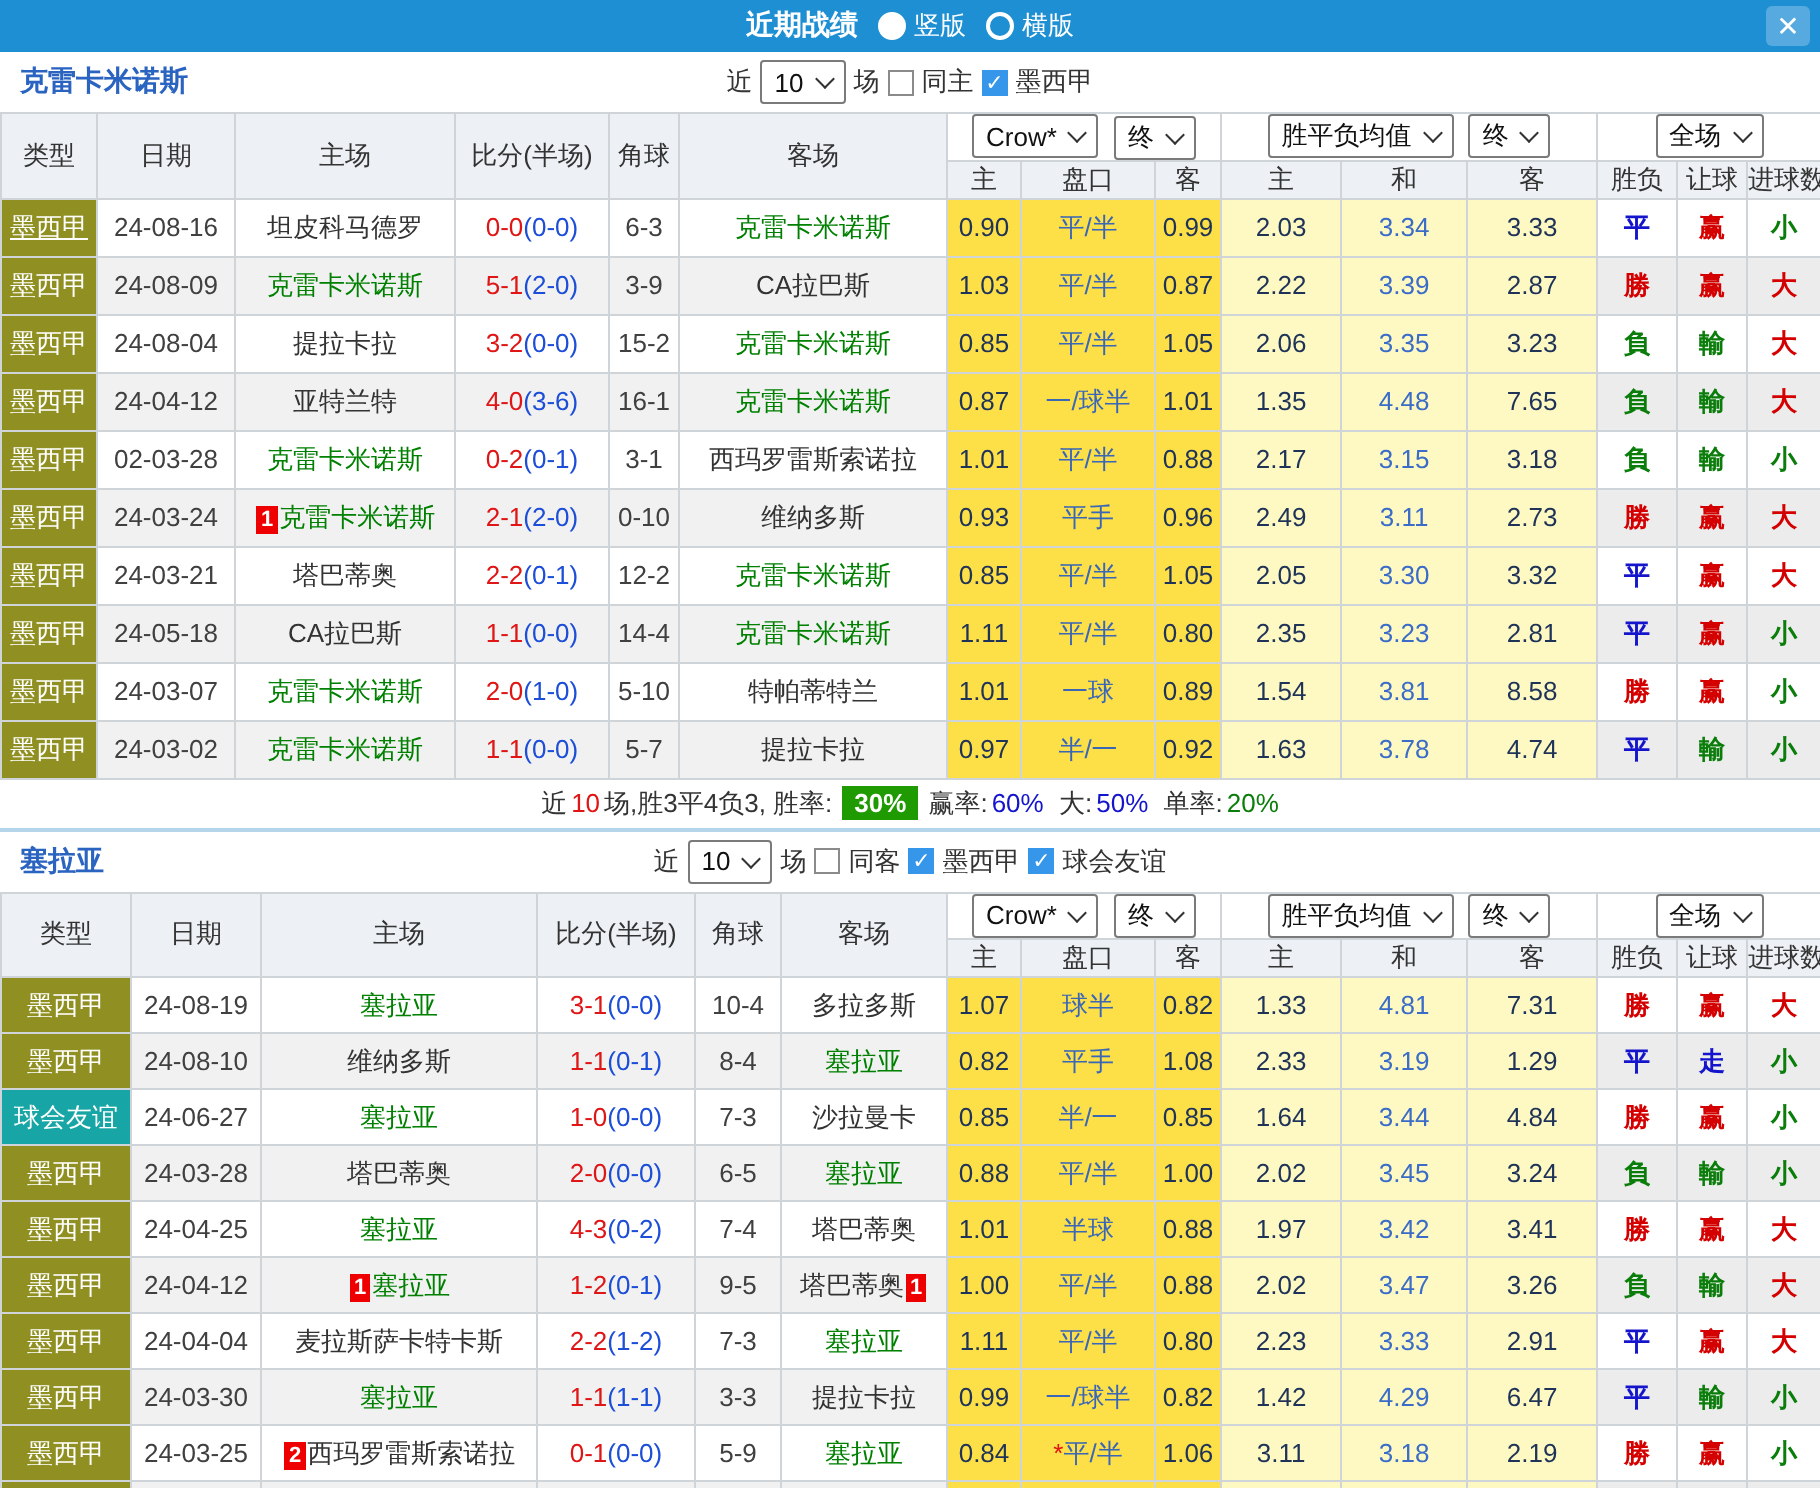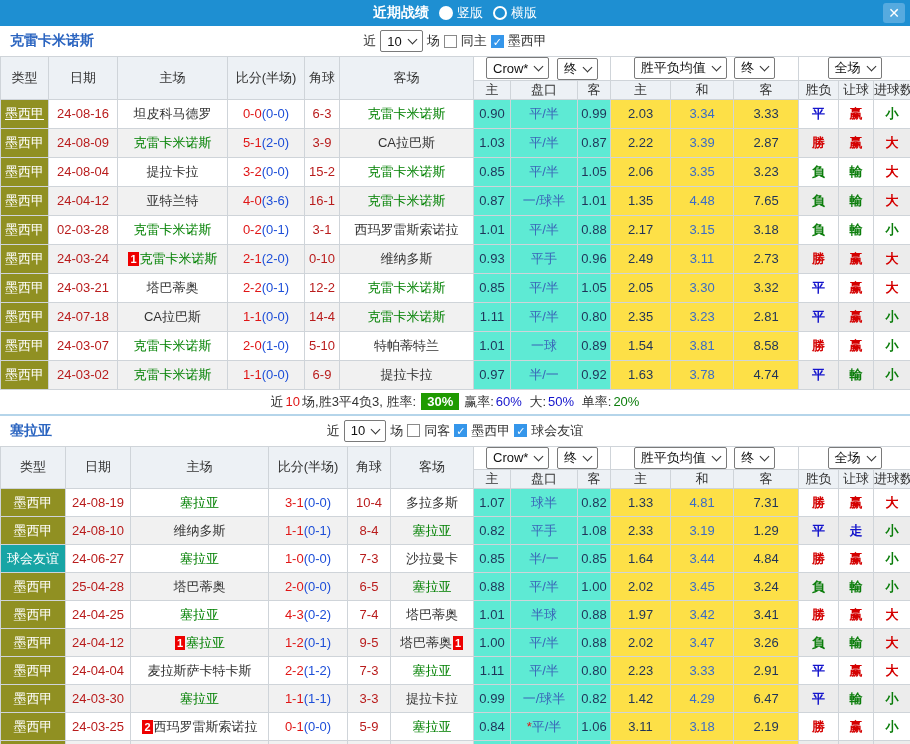--- a/index.html
+++ b/index.html
@@ -32,30 +32,30 @@
   .grid th,.grid td{border:1px solid #cfd4d9;text-align:center;padding:0;overflow:hidden;
                     white-space:nowrap;font-weight:normal}
   .grid thead th{background:#edf1f5;color:#333}
   .hdr-top th{height:22px}
   .hdr-sub th{height:17px;font-size:13px}
   .grp{background:#fff !important}
   .grp .selbox{margin:0 2px}
   #tbody1 td{height:28px}
   #tbody2 td{height:27px}
   tr.even td.plain{background:#f1f1f1}
-  td.col-pan{background:#5eead4}
-  td.col-avg{background:#fde047}
+  td.col-pan{background:#fde047}
+  td.col-avg{background:#fef9c3}
   tr.even td.res{background:#ececec}
   td.res{font-weight:bold}
   .t-olive{background:#909022;color:#fff}
   .t-teal{background:#18a5a5;color:#fff}
   .u{text-decoration:underline}
   .ft{color:#e01515}
   .ht{color:#1d4ed8}
-  .c-date,.c-corner{color:#b91c1c}
+  .c-date,.c-corner{color:#404040}
   .c-odd{color:#1f3358}
   .pan-text{color:#3a66b8}
   .avg-mid{color:#3a6cc8}
   .c-red{color:#d40000}
   .c-blue{color:#1414cc}
   .c-green{color:#0b7d0b}
   .team-focus{color:#008000}
   .badge{display:inline-block;background:#ee0000;color:#fff;font-size:11px;line-height:14px;
          padding:0 2px;margin:0 1px;font-weight:bold}
   .star{color:#e01515}
@@ -275,21 +275,21 @@
         <td class="col-pan c-odd">1.05</td>
         <td class="col-avg c-odd">2.05</td>
         <td class="col-avg avg-mid">3.30</td>
         <td class="col-avg c-odd">3.32</td>
         <td class="res c-blue">平</td>
         <td class="res c-red">赢</td>
         <td class="res c-red">大</td>
       </tr>
       <tr class="even">
         <td class="t-olive">墨西甲</td>
-        <td class="plain c-date">24-07-18</td>
+        <td class="plain c-date">24-05-18</td>
         <td class="plain"><span class="">CA拉巴斯</span></td>
         <td class="plain"><span class="ft">1-1</span><span class="ht">(0-0)</span></td>
         <td class="plain c-corner">14-4</td>
         <td class="plain"><span class="team-focus">克雷卡米诺斯</span></td>
         <td class="col-pan c-odd">1.11</td>
         <td class="col-pan"><span class="pan-text">平/半</span></td>
         <td class="col-pan c-odd">0.80</td>
         <td class="col-avg c-odd">2.35</td>
         <td class="col-avg avg-mid">3.23</td>
         <td class="col-avg c-odd">2.81</td>
@@ -312,21 +312,21 @@
         <td class="col-avg c-odd">8.58</td>
         <td class="res c-red">勝</td>
         <td class="res c-red">赢</td>
         <td class="res c-green">小</td>
       </tr>
       <tr class="even">
         <td class="t-olive">墨西甲</td>
         <td class="plain c-date">24-03-02</td>
         <td class="plain"><span class="team-focus">克雷卡米诺斯</span></td>
         <td class="plain"><span class="ft">1-1</span><span class="ht">(0-0)</span></td>
-        <td class="plain c-corner">6-9</td>
+        <td class="plain c-corner">5-7</td>
         <td class="plain"><span class="">提拉卡拉</span></td>
         <td class="col-pan c-odd">0.97</td>
         <td class="col-pan"><span class="pan-text">半/一</span></td>
         <td class="col-pan c-odd">0.92</td>
         <td class="col-avg c-odd">1.63</td>
         <td class="col-avg avg-mid">3.78</td>
         <td class="col-avg c-odd">4.74</td>
         <td class="res c-blue">平</td>
         <td class="res c-green">輸</td>
         <td class="res c-green">小</td>
@@ -479,21 +479,21 @@
         <td class="col-pan c-odd">0.85</td>
         <td class="col-avg c-odd">1.64</td>
         <td class="col-avg avg-mid">3.44</td>
         <td class="col-avg c-odd">4.84</td>
         <td class="res c-red">勝</td>
         <td class="res c-red">赢</td>
         <td class="res c-green">小</td>
       </tr>
       <tr class="even">
         <td class="t-olive">墨西甲</td>
-        <td class="plain c-date">25-04-28</td>
+        <td class="plain c-date">24-03-28</td>
         <td class="plain"><span class="">塔巴蒂奥</span></td>
         <td class="plain"><span class="ft">2-0</span><span class="ht">(0-0)</span></td>
         <td class="plain c-corner">6-5</td>
         <td class="plain"><span class="team-focus">塞拉亚</span></td>
         <td class="col-pan c-odd">0.88</td>
         <td class="col-pan"><span class="pan-text">平/半</span></td>
         <td class="col-pan c-odd">1.00</td>
         <td class="col-avg c-odd">2.02</td>
         <td class="col-avg avg-mid">3.45</td>
         <td class="col-avg c-odd">3.24</td>

